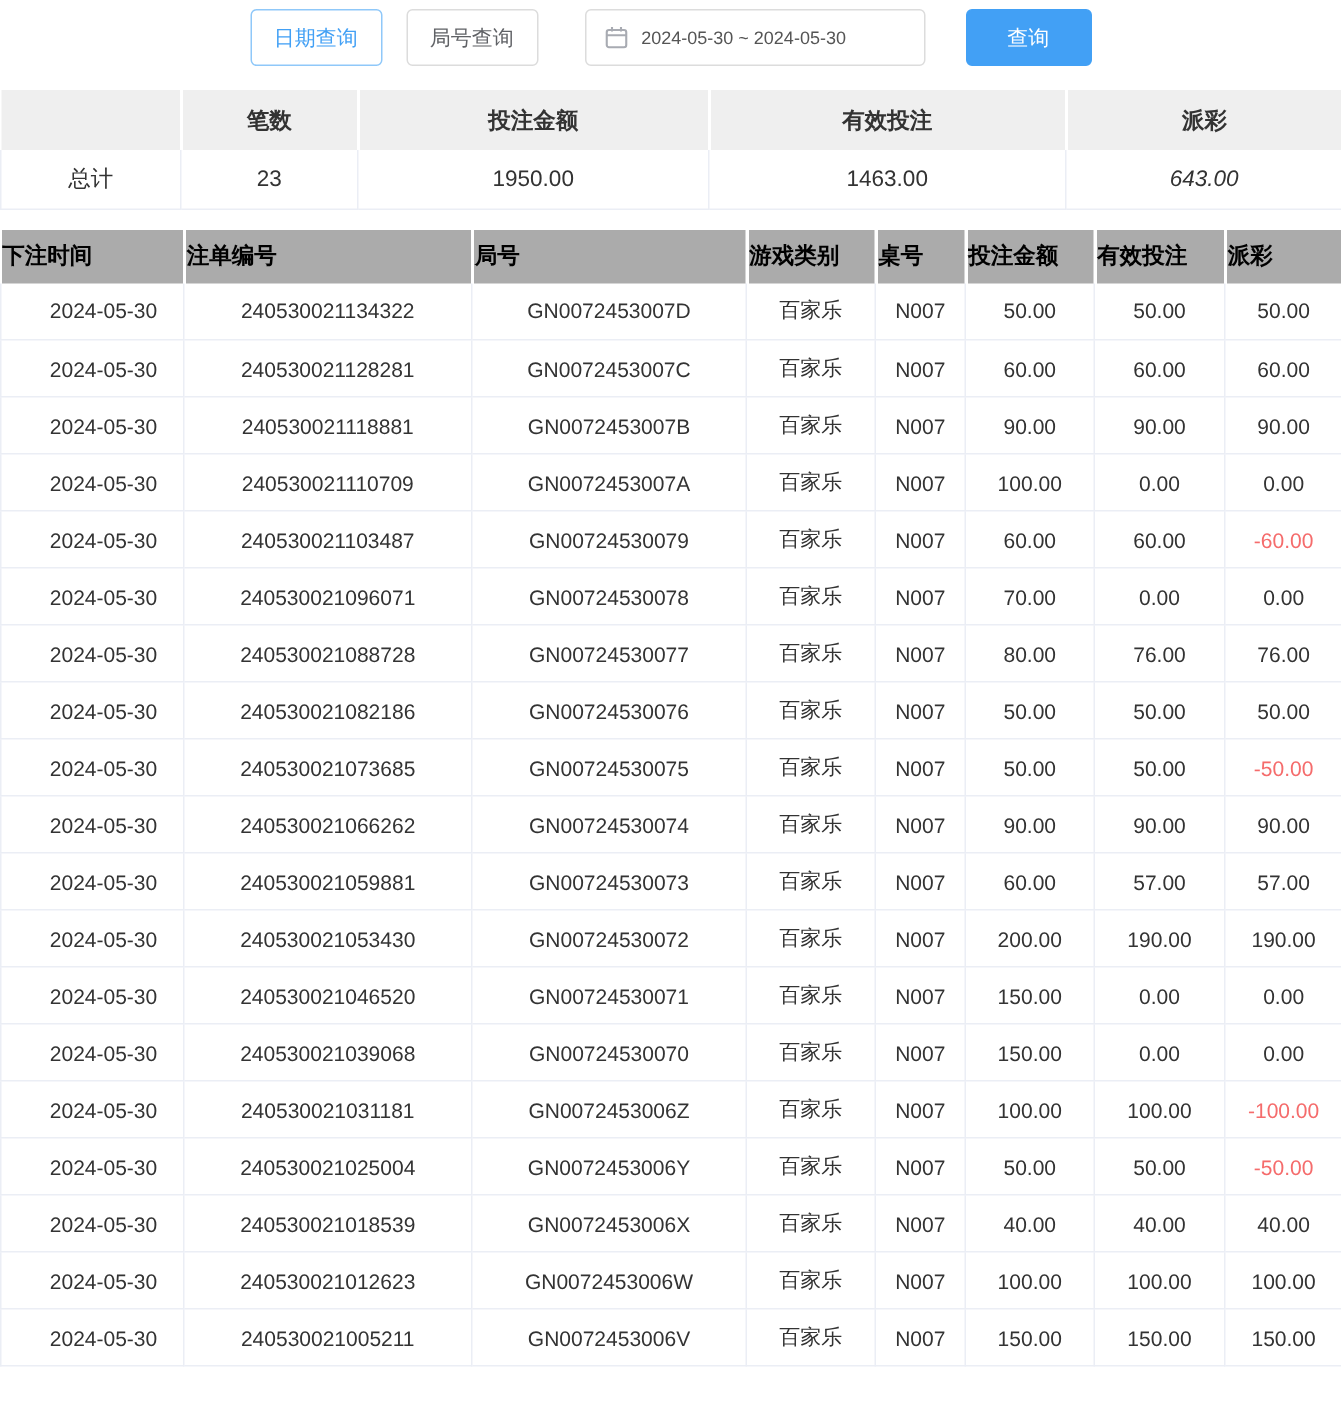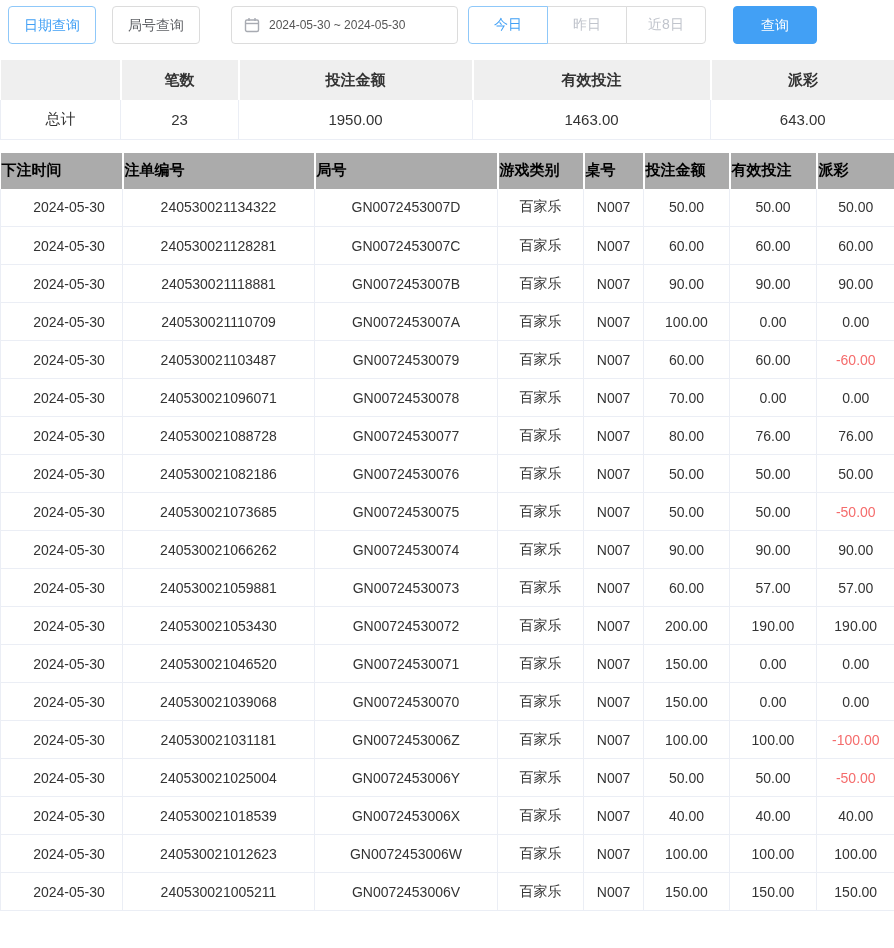--- a/index.html
+++ b/index.html
@@ -12,21 +12,21 @@
 
   
   .panel-header {
     display: flex; justify-content: space-between; align-items: center;
     padding: 9px 14px 6px 8px; height: 36px;
   }
   .panel-title { font-size: 16px; font-weight: bold; color: #333; }
   .collapse-btn { cursor: pointer; display: flex; align-items: center; }
 
   
-  .toolbar { display: flex; align-items: center; padding: 6px 8px 16px 8px; }
+  .toolbar { display: flex; align-items: center; padding: 6px 8px 16px 8px; justify-content: center; }
   .btn {
     height: 38px; padding: 0 15px;
     border: 1px solid #dcdcdc; background: #fff; color: #606266;
     font-size: 14px; border-radius: 4px; cursor: pointer;
     font-family: inherit; line-height: 36px;
   }
   .btn-outline-active { color: var(--accent); border-color: var(--accent-border); }
   .btn-round { margin-left: 16px; }
 
   .date-picker {
@@ -60,21 +60,21 @@
     background: var(--summary-header-bg); color: #333;
     height: 40px; font-size: 15px; font-weight: bold;
     border-right: 2px solid #fff; text-align: center;
   }
   .summary th:last-child { border-right: none; }
   .summary td {
     height: 39px; text-align: center; font-size: 15px; color: #333;
     border-bottom: 1px solid #ebeef5; border-right: 1px solid #ebeef5;
   }
   .summary td:first-child { border-left: 1px solid #ebeef5; }
-  .summary td:last-child { border-right: none; }
+  .summary td:last-child { border-right: none; font-style: italic; }
 
   .records th {
     background: var(--table-header-bg); color: #000000;
     height: 36px; font-size: 15px; font-weight: bold;
     border-right: 2px solid #fff; text-align: left;
     overflow: hidden; white-space: nowrap;
   }
   .records th:last-child { border-right: none; }
   .records td {
     height: 38px; text-align: center; font-size: 14px; color: #333;
@@ -100,25 +100,20 @@
         <svg width="16" height="16" viewBox="0 0 16 16">
             <rect x="1.5" y="3" width="13" height="11.5" rx="1.5" fill="none" stroke="#a8abb2" stroke-width="1.4"></rect>
             <line x1="1.5" y1="6.5" x2="14.5" y2="6.5" stroke="#a8abb2" stroke-width="1.4"></line>
             <line x1="5" y1="1" x2="5" y2="4" stroke="#a8abb2" stroke-width="1.4"></line>
             <line x1="11" y1="1" x2="11" y2="4" stroke="#a8abb2" stroke-width="1.4"></line>
           </svg>
       </span>
       <span class="date-text">2024-05-30 ~ 2024-05-30</span>
     </div>
 
-    <div class="btn-group">
-      <button class="seg active">今日</button>
-      <button class="seg">昨日</button>
-      <button class="seg">近8日</button>
-    </div>
 
     <button class="btn btn-primary">查询</button>
   </div>
 
   <table class="summary">
     <colgroup>
         <col style="width:120px">
         <col style="width:118px">
         <col style="width:234px">
         <col style="width:238px">

